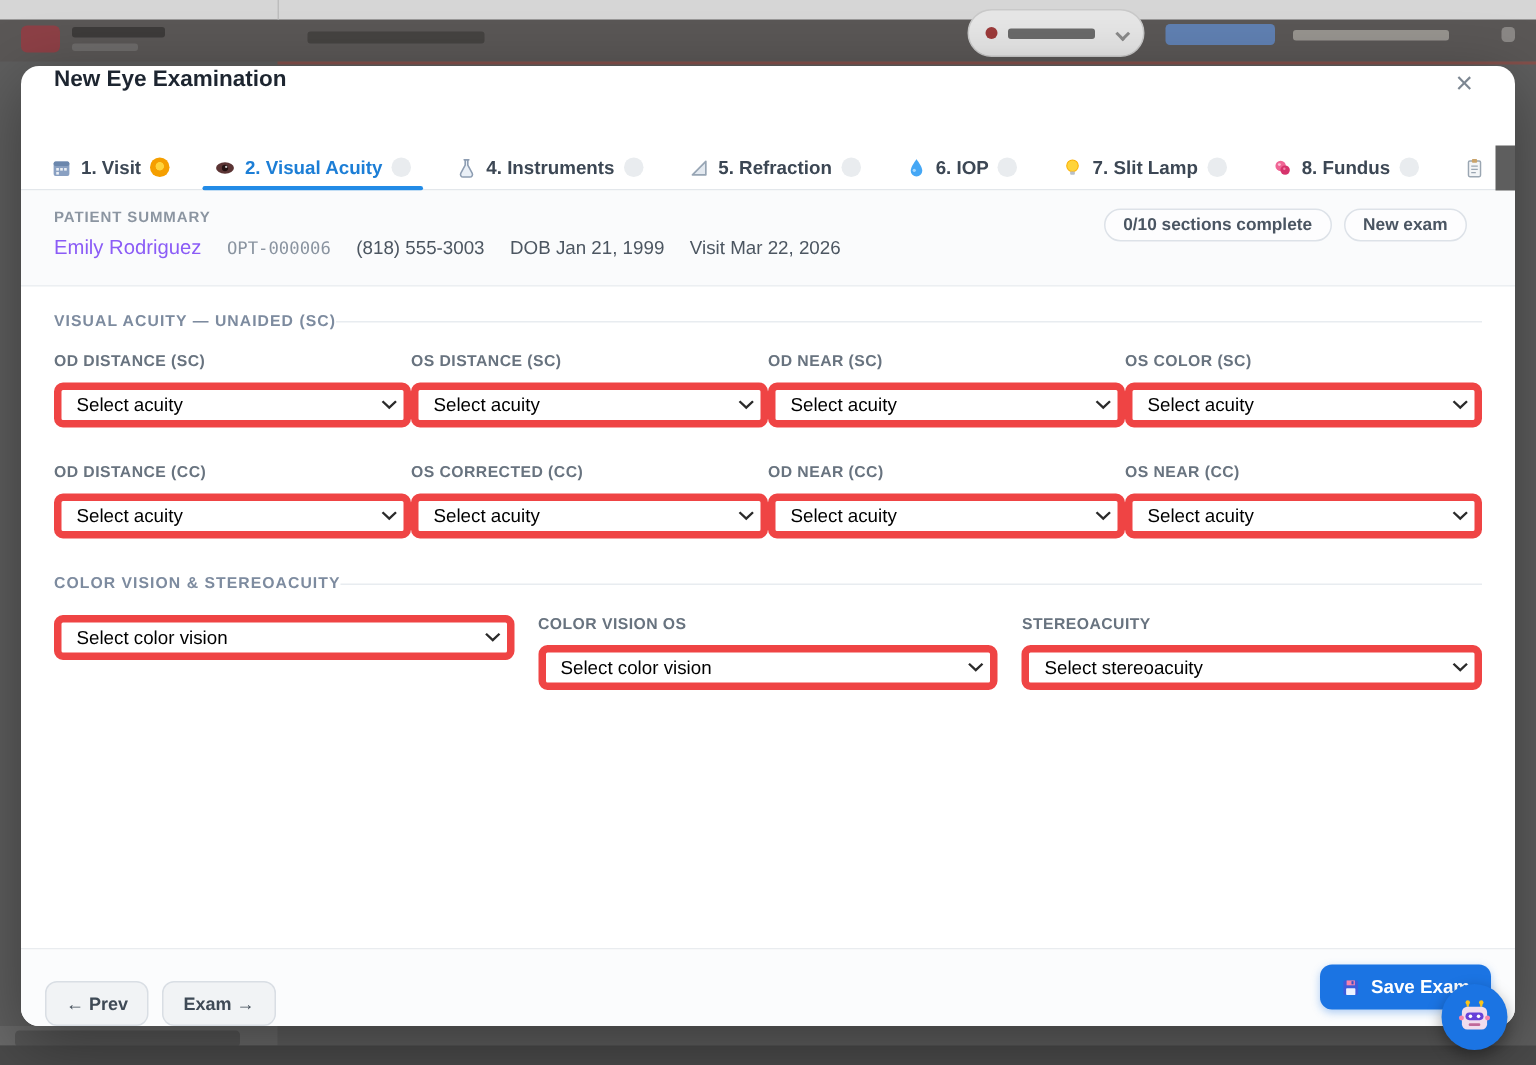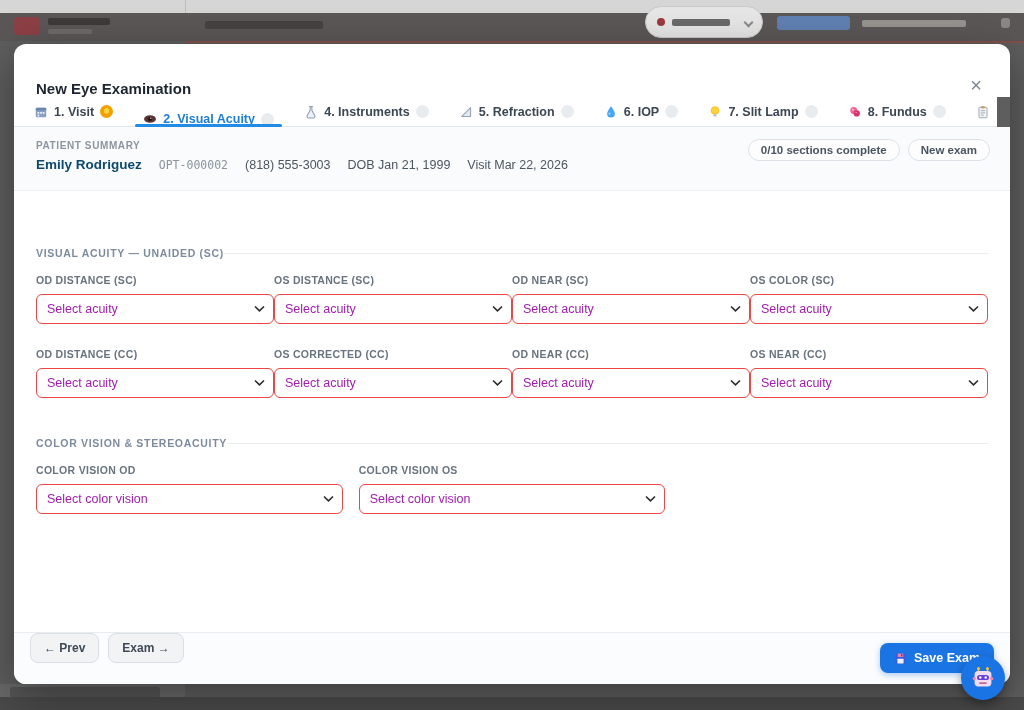--- a/index.html
+++ b/index.html
@@ -23,65 +23,65 @@
   .bg-email { position:absolute; left:862px; top:20px; width:104px; height:7px; border-radius:2px; background:#97948f; }
   .bg-bell { position:absolute; left:1001px; top:18px; width:9px; height:10px; border-radius:3px; background:#8b8886; }
   .bg-redline { position:absolute; left:185px; top:41px; width:839px; height:2px; background:#84504b; }
   .bg-sidebar-bottom { position:absolute; left:0; top:684px; width:185px; height:13px; background:#696969; }
   .bg-sidebar-item { position:absolute; left:10px; top:687px; width:150px; height:11px; border-radius:3px; background:#565656; }
   .bg-bottomband { position:absolute; left:0; top:697px; width:1024px; height:13px; background:#4a4a4a; }
 
   
   .modal { position:absolute; left:14px; top:44px; width:996px; height:640px; background:#fff;
            border-radius:12px; box-shadow:0 12px 44px rgba(0,0,0,.38); display:flex; flex-direction:column; }
-  .modal-header { height:53px; flex:0 0 53px; display:flex; align-items:flex-end; justify-content:space-between; padding:0 22px; }
+  .modal-header { height:53px; flex:0 0 53px; display:flex; align-items:flex-start; justify-content:space-between; padding:0 22px; }
   .modal-title { font-size:15px; font-weight:700; color:#1d2530; }
   .modal-close { border:none; background:none; font-size:20px; line-height:1; color:#7d8792; cursor:pointer; padding:2px 6px; }
 
   
   .tabstrip { flex:0 0 30px; height:30px; display:flex; align-items:stretch; justify-content:space-between;
               padding:0 10px; border-bottom:1px solid #e3e7eb; position:relative; }
   .tab { border:none; background:none; display:flex; align-items:center; gap:6px; padding:0 10px;
          font-family:inherit; font-size:12.5px; font-weight:600; color:#3c4754; cursor:pointer; position:relative; white-space:nowrap; }
   .tab .ticon { display:inline-flex; width:14px; height:14px; }
   .tab .tbadge { width:13px; height:13px; border-radius:50%; background:#e9ecef; flex:0 0 13px; }
   .tab .tbadge.warn { background:radial-gradient(circle at 50% 45%, #ffd43b 0 2.6px, #f59f00 3px); }
-  .tab.active { color:#1c7ed6;align-items:flex-end; }
+  .tab.active { color:#1c7ed6; }
   .tab.active .underline { position:absolute; left:2px; right:2px; bottom:-1px; height:3px; border-radius:2px; background:#228be6; }
   .tab-shade { position:absolute; right:0; top:53px; width:13px; height:31px; background:#5e5e5e; }
 
   
   .patient { flex:0 0 64px; background:#fafbfc; border-bottom:1px solid #eceff2; padding:13px 22px 0; position:relative; }
   .patient-heading { font-size:10px; font-weight:700; letter-spacing:.6px; color:#8b95a1; }
   .patient-row { display:flex; align-items:baseline; gap:17px; margin-top:6px; }
-  .p-name { font-size:13.5px; font-weight:700; color:#0c4a6e; }
+  .p-name { font-size:13.5px; font-weight:400; color:#8b5cf6; }
   .p-id { font-family:"DejaVu Sans Mono", monospace; font-size:11.5px; color:#8a94a0; }
   .p-meta { font-size:12.5px; color:#4c5661; }
-  .patient-badges { position:absolute; right:20px; top:12px; display:flex; gap:8px; }
+  .patient-badges { position:absolute; right:32px; top:12px; display:flex; gap:8px; }
   .pill { font-size:11.5px; font-weight:600; color:#4a5562; background:#fdfdfe; border:1px solid #dde2e8;
           border-radius:999px; padding:4px 12px; white-space:nowrap; }
   button.pill { cursor:pointer; font-family:inherit; }
 
   
   .content { flex:1 1 auto; padding:17px 22px 0; overflow:hidden; }
-  .sec-head { display:flex; align-items:center; margin-bottom:15px;margin-top:39px; }
+  .sec-head { display:flex; align-items:center; margin-bottom:15px; }
   .sec-title { font-size:10.5px; font-weight:700; letter-spacing:.7px; color:#7d8b9f; white-space:nowrap; }
   .sec-rule { flex:1; height:1px; background:#e8ecf0; }
   .grid4 { display:grid; grid-template-columns:repeat(4,1fr); column-gap:0; margin-bottom:24px; }
   .grid3 { display:grid; grid-template-columns:repeat(3,1fr); column-gap:16px; margin-bottom:24px; }
   .field-label { font-size:10.5px; font-weight:600; letter-spacing:.3px; color:#68737f; margin-bottom:8px; }
   .select-wrap { position:relative; }
   .select-wrap select { width:100%; height:30px; appearance:none; -webkit-appearance:none;
-      border:1px solid #ef4444; border-radius:6px; background:#fff; padding:0 26px 0 10px;
-      font-family:inherit; font-size:12.5px; color:#a21caf; cursor:pointer; }
+      border:5px solid #ef4444; border-radius:6px; background:#fff; padding:0 26px 0 10px;
+      font-family:inherit; font-size:12.5px; color:#000000; cursor:pointer; }
   .select-wrap .chev { position:absolute; right:9px; top:50%; transform:translateY(-50%); pointer-events:none; display:flex; }
 
   
   .modal-footer { flex:0 0 52px; border-top:1px solid #e9ecef; background:#fbfcfd; border-radius:0 0 12px 12px;
-                  display:flex; align-items:flex-start; padding:0 16px; position:relative; }
+                  display:flex; align-items:flex-end; padding:0 16px; position:relative; }
   .btn { font-family:inherit; font-size:12px; font-weight:700; color:#3f4a56; background:#f1f3f5;
          border:1px solid #d9dee4; border-radius:8px; padding:7px 13px; cursor:pointer; margin-right:9px; }
   .btn-save { position:absolute; right:16px; top:10px; display:flex; align-items:center; gap:7px;
               font-family:inherit; font-size:12.5px; font-weight:700; color:#fff; background:#1b74e3;
               border:none; border-radius:8px; padding:8px 14px; cursor:pointer; box-shadow:0 2px 6px rgba(27,116,227,.35); }
 
   
   .chat-fab { position:absolute; left:961px; top:656px; width:44px; height:44px; border-radius:50%;
               background:#1b74e3; border:none; cursor:pointer; display:flex; align-items:center; justify-content:center;
               box-shadow:0 4px 10px rgba(0,0,0,.35); z-index:30; }
@@ -209,21 +209,21 @@
 
     </button>
 
   </div>
   <div class="tab-shade"></div>
 
   <div class="patient">
     <div class="patient-heading">PATIENT SUMMARY</div>
     <div class="patient-row">
       <span class="p-name">Emily Rodriguez</span>
-      <span class="p-id">OPT-000002</span>
+      <span class="p-id">OPT-000006</span>
       <span class="p-meta">(818) 555-3003</span>
       <span class="p-meta">DOB Jan 21, 1999</span>
       <span class="p-meta">Visit Mar 22, 2026</span>
     </div>
     <div class="patient-badges">
       <span class="pill">0/10 sections complete</span>
       <button class="pill">New exam</button>
     </div>
   </div>
 
@@ -302,30 +302,37 @@
             </span></div>
       </div>
     </div>
 
     <div class="sec-head">
       <span class="sec-title">COLOR VISION &amp; STEREOACUITY</span>
       <span class="sec-rule"></span>
     </div>
     <div class="grid3">
       <div>
-        <div class="field-label">COLOR VISION OD</div>
         <div class="select-wrap"><select><option>Select color vision</option></select><span class="chev">
               <svg width="11" height="7" viewBox="0 0 11 7">
                 <polyline points="1,1 5.5,5.3 10,1" fill="none" stroke="#2b2b2b" stroke-width="1.6"></polyline>
               </svg>
             </span></div>
       </div>
       <div>
         <div class="field-label">COLOR VISION OS</div>
         <div class="select-wrap"><select><option>Select color vision</option></select><span class="chev">
+              <svg width="11" height="7" viewBox="0 0 11 7">
+                <polyline points="1,1 5.5,5.3 10,1" fill="none" stroke="#2b2b2b" stroke-width="1.6"></polyline>
+              </svg>
+            </span></div>
+      </div>
+      <div>
+        <div class="field-label">STEREOACUITY</div>
+        <div class="select-wrap"><select><option>Select stereoacuity</option></select><span class="chev">
               <svg width="11" height="7" viewBox="0 0 11 7">
                 <polyline points="1,1 5.5,5.3 10,1" fill="none" stroke="#2b2b2b" stroke-width="1.6"></polyline>
               </svg>
             </span></div>
       </div>
     </div>
 
   </div>
 
   <div class="modal-footer">

